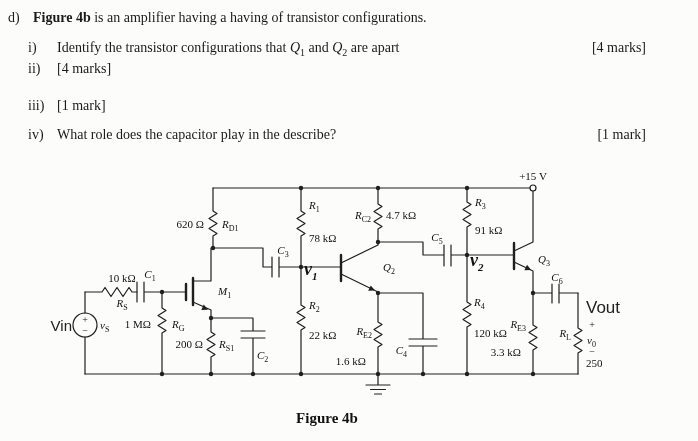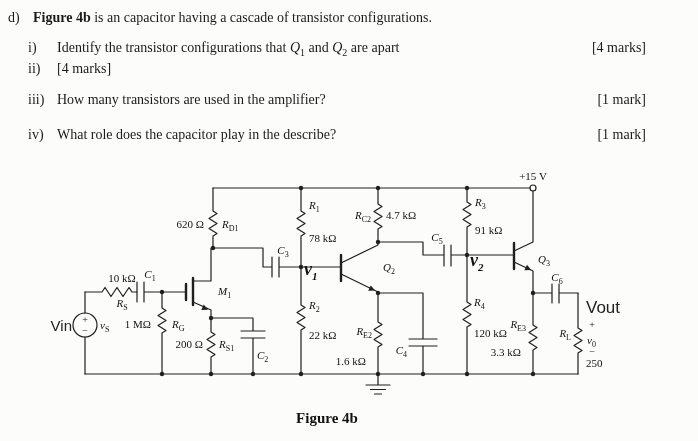--- a/index.html
+++ b/index.html
@@ -32,37 +32,36 @@
   .cap-t{font-size:15px;font-weight:bold;fill:#111;}
   .small-t{font-size:10px;fill:#111;}
 </style>
 </head>
 <body>
 
 <div class="page">
 
   <div class="qlead">
     <span class="dnum">d)</span>
-    <span><b>Figure 4b</b><span> is an capacitor having a cascade of transistor configurations.</span></span>
+    <span><b>Figure 4b</b><span> is an amplifier having a having of transistor configurations.</span></span>
   </div>
 
   <div class="qitem" style="top:40px">
     <span class="qnum">i)</span>
     <span class="qtext"><span>Identify the transistor configurations that </span><i>Q</i><sub>1</sub><span> and </span><i>Q</i><sub>2</sub><span> are apart</span></span>
     <span class="qmarks">[4 marks]</span>
   </div>
 
   <div class="qitem" style="top:61px">
     <span class="qnum">ii)</span>
     <span class="qmarks">[4 marks]</span>
   </div>
 
-  <div class="qitem" style="top:92px">
+  <div class="qitem" style="top:98px">
     <span class="qnum">iii)</span>
-    <span class="qtext"><span>How many transistors are used in the amplifier?</span></span>
     <span class="qmarks">[1 mark]</span>
   </div>
 
   <div class="qitem" style="top:127px">
     <span class="qnum">iv)</span>
     <span class="qtext"><span>What role does the capacitor play in the describe?</span></span>
     <span class="qmarks">[1 mark]</span>
   </div>
 
   <svg width="698" height="441" viewBox="0 0 698 441">

